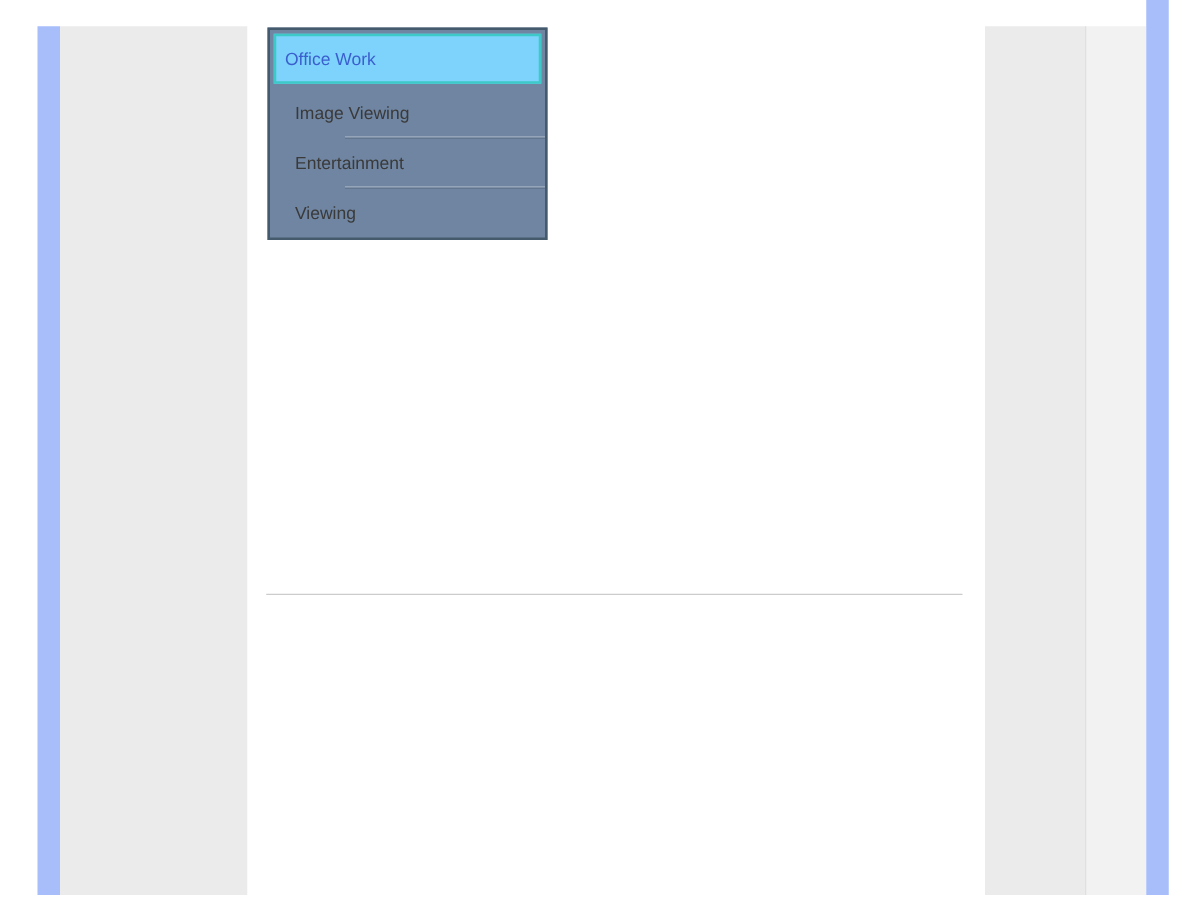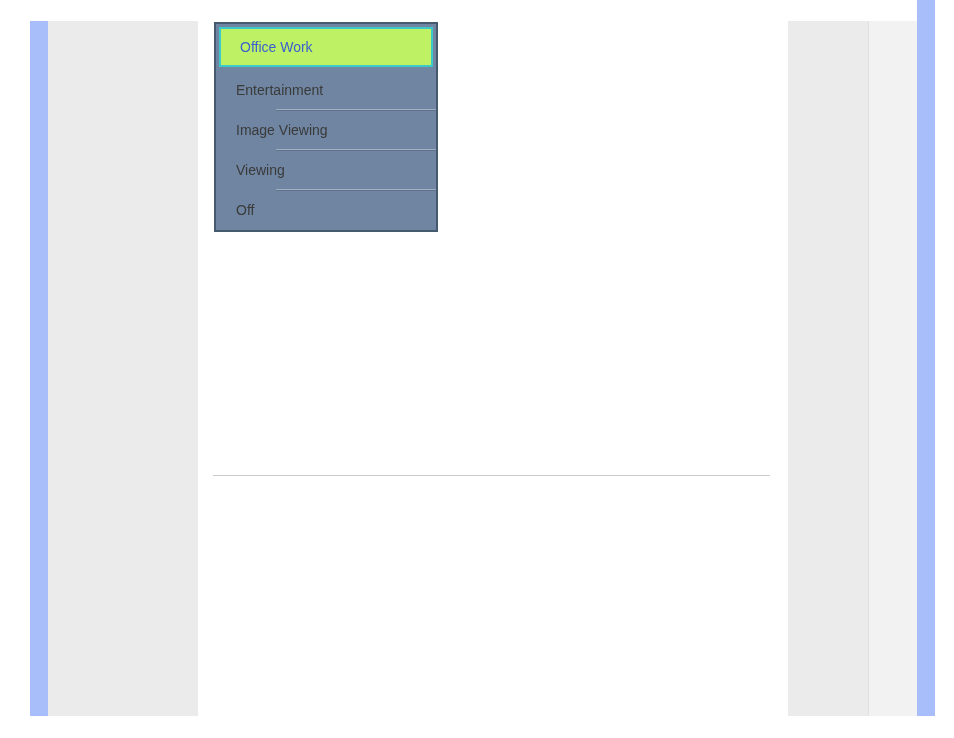--- a/index.html
+++ b/index.html
@@ -92,25 +92,25 @@
       display: inline-flex;
       align-items: center;
     }
     .menu-item {
       padding: 12px 20px;
       font-size: 14px;
       color: #3a3a3a;
       position: relative;
     }
     .menu-item.selected {
-      background: #bef264;
+      background: #7dd3fc;
       border: 2px solid #3cc9c7;
       color: #3b5fcf;
       margin: 3px;
-      padding: 10px 19px;
+      padding: 10px 7px;
     }
     .menu-item:not(.selected):not(:last-child)::after {
       content: "";
       position: absolute;
       bottom: 0;
       left: 60px;
       right: 0;
       height: 1px;
       background: rgba(255,255,255,0.35);
     }
@@ -133,24 +133,21 @@
 <div class="inner-right-gray1"></div>
 <div class="inner-right-gray2"></div>
 <div class="outer-right-blue"></div>
 <div class="divider-line"></div>
 
 <div class="smart-image-menu">
   <div class="menu-item selected">
     <span>Office Work</span>
   </div>
   <div class="menu-item">
-    <span>Entertainment</span>
+    <span>Image Viewing</span>
   </div>
   <div class="menu-item">
-    <span>Image Viewing</span>
+    <span>Entertainment</span>
   </div>
   <div class="menu-item">
     <span>Viewing</span>
   </div>
-  <div class="menu-item">
-    <span>Off</span>
-  </div>
 </div>
 
 </body></html>

